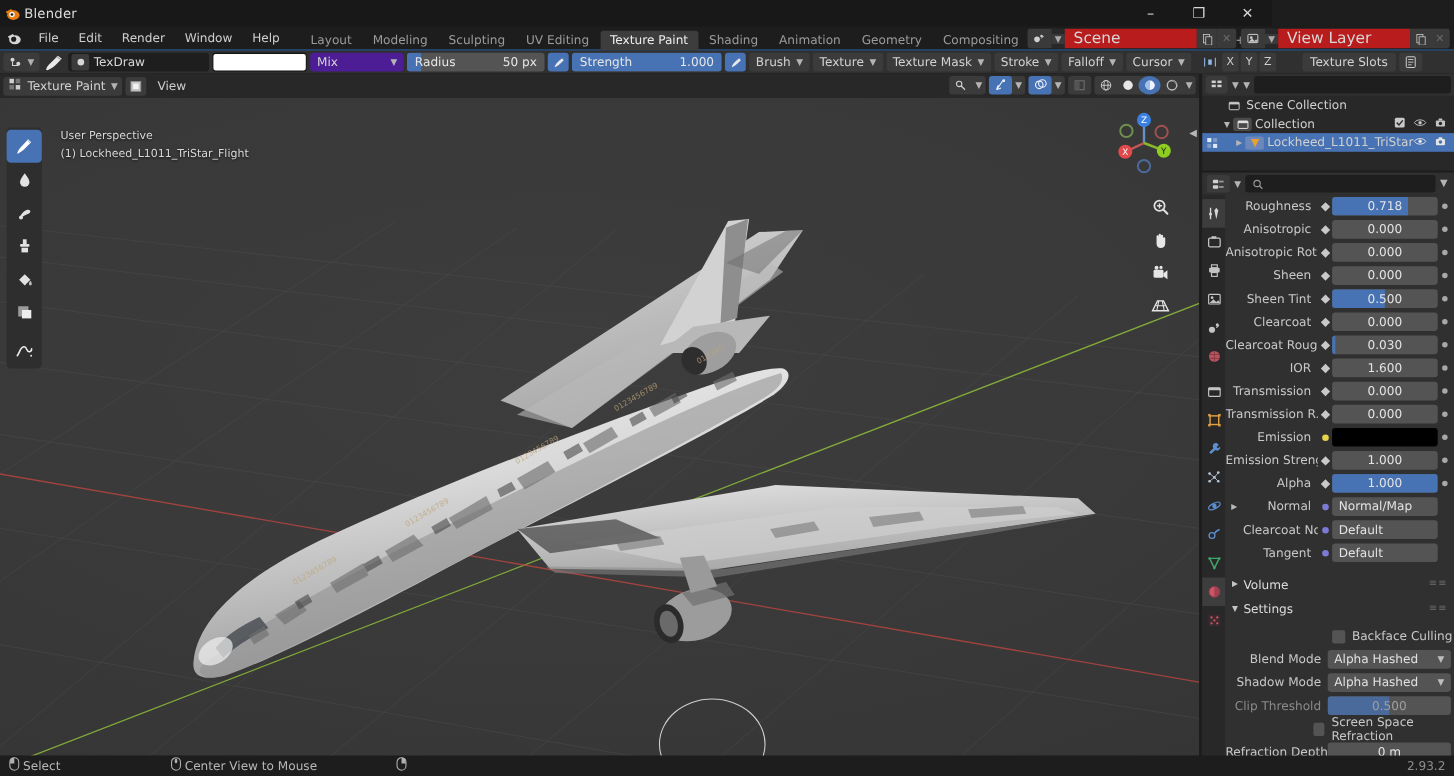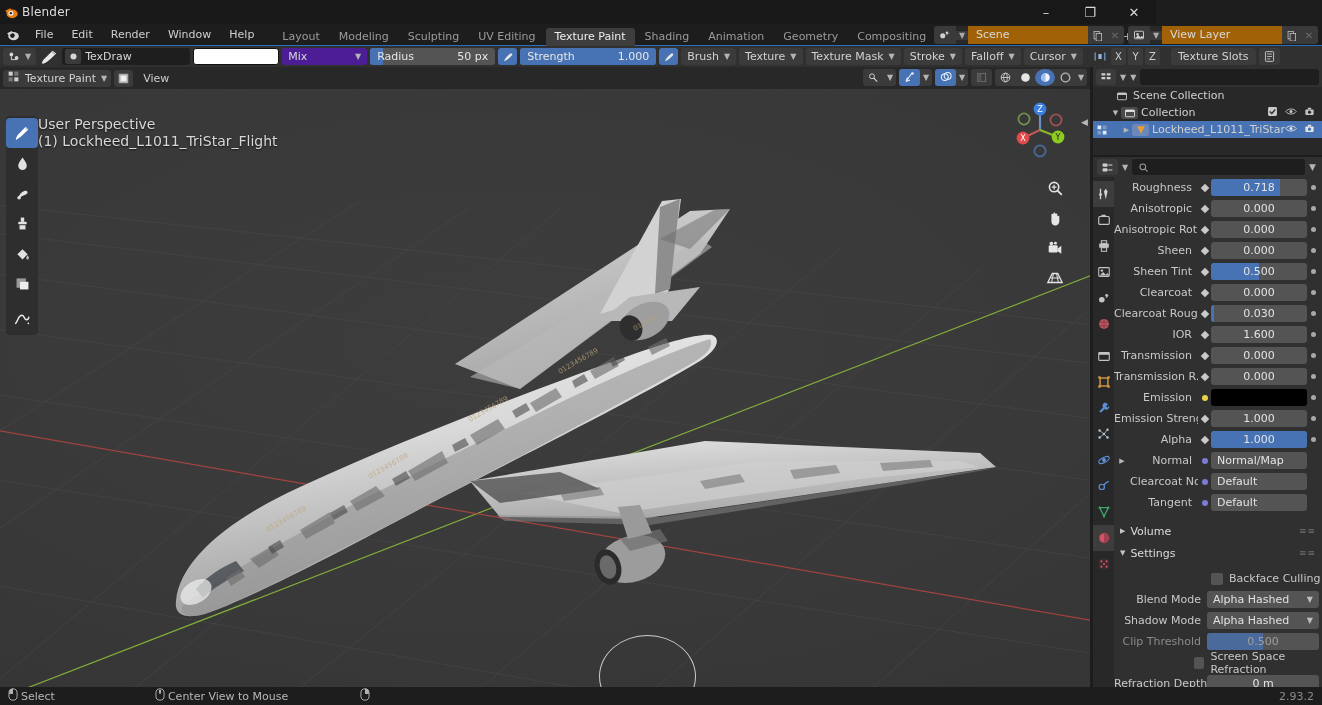--- a/index.html
+++ b/index.html
@@ -37,21 +37,21 @@
   .wstab {
     padding:0 9px; height:18px; line-height:18px; color:#9b9b9b; font-size:11px;
     border-radius:3px 3px 0 0; margin-right:1px;
   }
   .wstab.active { background:#3d3d3d; color:#ededed; }
   .wstab.plus { color:#b0b0b0; padding:0 7px; }
   .topright { position:absolute; right:4px; top:2px; display:flex; align-items:center; gap:4px; }
   .idblock { display:flex; align-items:center; height:18px; background:#282828; border-radius:3px; overflow:hidden; }
   .idblock .ico { width:22px; height:18px; display:flex; align-items:center; justify-content:center; background:#3a3a3a; }
   .idblock .chev { width:12px; display:flex; align-items:center; justify-content:center; color:#a9a9a9; font-size:8px; background:#3a3a3a; }
-  .idblock .nm { min-width:120px; padding:0 8px; line-height:18px; background:#a16207; color:#d8d8d8; font-size:11px; }
+  .idblock .nm { min-width:120px; padding:0 8px; line-height:18px; background:#b91c1c; color:#d8d8d8; font-size:14px; }
   .idblock .btn2 { width:18px; height:18px; display:flex; align-items:center; justify-content:center; background:#3a3a3a; color:#c8c8c8; font-size:10px; }
   .idblock .btn2.dim { color:#6a6a6a; }
 
   
   .toolsettings {
     position:absolute; left:0; top:46px; width:1322px; height:21px;
     background:#303030; display:flex; align-items:center; padding:0 3px; gap:3px;
   }
   .ts-ico { height:17px; min-width:17px; display:flex; align-items:center; justify-content:center; }
   .ts-dropico { display:flex; align-items:center; height:17px; background:#3b3b3b; border-radius:3px; padding:0 2px; }
@@ -97,21 +97,21 @@
   .ov-group .it.on { background:#4772b3; border-radius:3px; }
   .ov-group .ch { width:12px; display:flex; align-items:center; justify-content:center; color:#b4b4b4; font-size:8px; }
   .shade-group { display:flex; align-items:center; height:17px; background:#3b3b3b; border-radius:3px; }
   .shade-group .sp { width:20px; height:17px; display:flex; align-items:center; justify-content:center; }
   .shade-group .sp.on { background:#4772b3; border-radius:50%; }
 
   .viewport {
     position:absolute; left:0; top:22px; width:1090px; height:598px; overflow:hidden;
     background:radial-gradient(ellipse 130% 110% at 46% 42%, #3d3d3d 0%, #393939 42%, #303030 100%);
   }
-  .vp-overlay-text { position:absolute; left:38px; top:27px; color:#d8d8d8; font-size:14px; line-height:16px; text-shadow:0 1px 2px rgba(0,0,0,.7); pointer-events:none; }
+  .vp-overlay-text { position:absolute; left:55px; top:27px; color:#d8d8d8; font-size:10px; line-height:16px; text-shadow:0 1px 2px rgba(0,0,0,.7); pointer-events:none; }
   .vp-overlay-text .l2 { margin-top:1px; }
 
   .lefttools { position:absolute; left:6px; top:27px; width:32px; background:#2e2e2e; border-radius:4px; padding:2px 0; }
   .lefttools .tb { width:32px; height:30px; display:flex; align-items:center; justify-content:center; border-radius:4px; }
   .lefttools .tb.active { background:#4772b3; }
   .lefttools .sep { height:5px; }
 
   .brushcursor {
     position:absolute; left:599px; top:546px; width:97px; height:83px;
     border:1.4px solid #e8e8e8; border-radius:50%; opacity:.85;
@@ -360,21 +360,21 @@
       <span class="ts-ico">
         <svg width="14" height="13" viewBox="0 0 16 16">
             <path d="M2 3 v10 M14 3 v10" stroke="#8fb8e8" stroke-width="1.2"></path>
             <path d="M6 5 h4 v6 h-4z" fill="#8fb8e8"></path>
           </svg>
       </span>
       <span class="sym-x">X</span>
       <span class="sym-x">Y</span>
       <span class="sym-x">Z</span>
     </div>
-    <div class="plainbtn" style="margin-left:8px">Texture Slots</div>
+    <div class="plainbtn" style="margin-left:21px">Texture Slots</div>
     <div class="ts-dropico">
       <span class="ts-ico">
         <svg width="13" height="13" viewBox="0 0 16 16">
             <rect x="3" y="2" width="10" height="12" rx="1" fill="none" stroke="#d0d0d0" stroke-width="1.1"></rect>
             <path d="M5 5h6M5 8h6M5 11h4" stroke="#d0d0d0" stroke-width="1"></path>
           </svg>
       </span>
     </div>
   </div>
 

